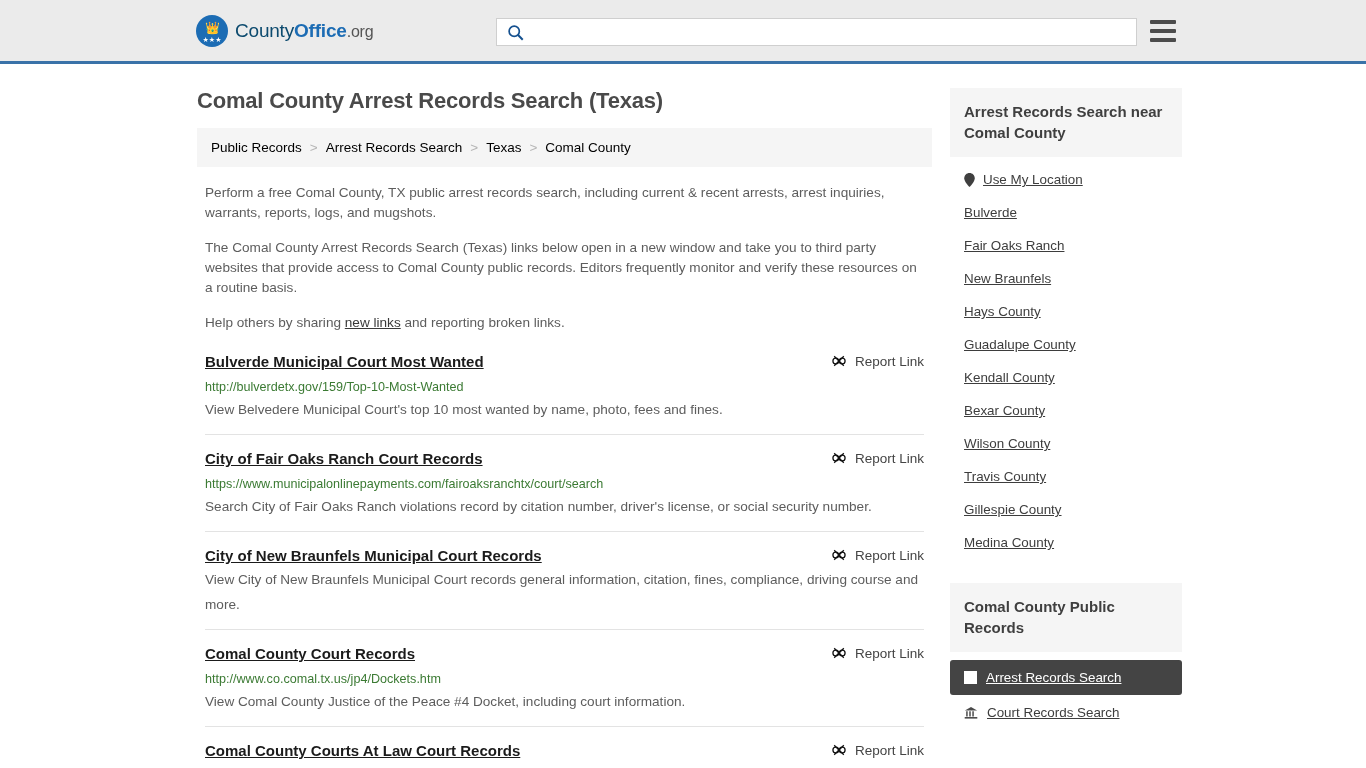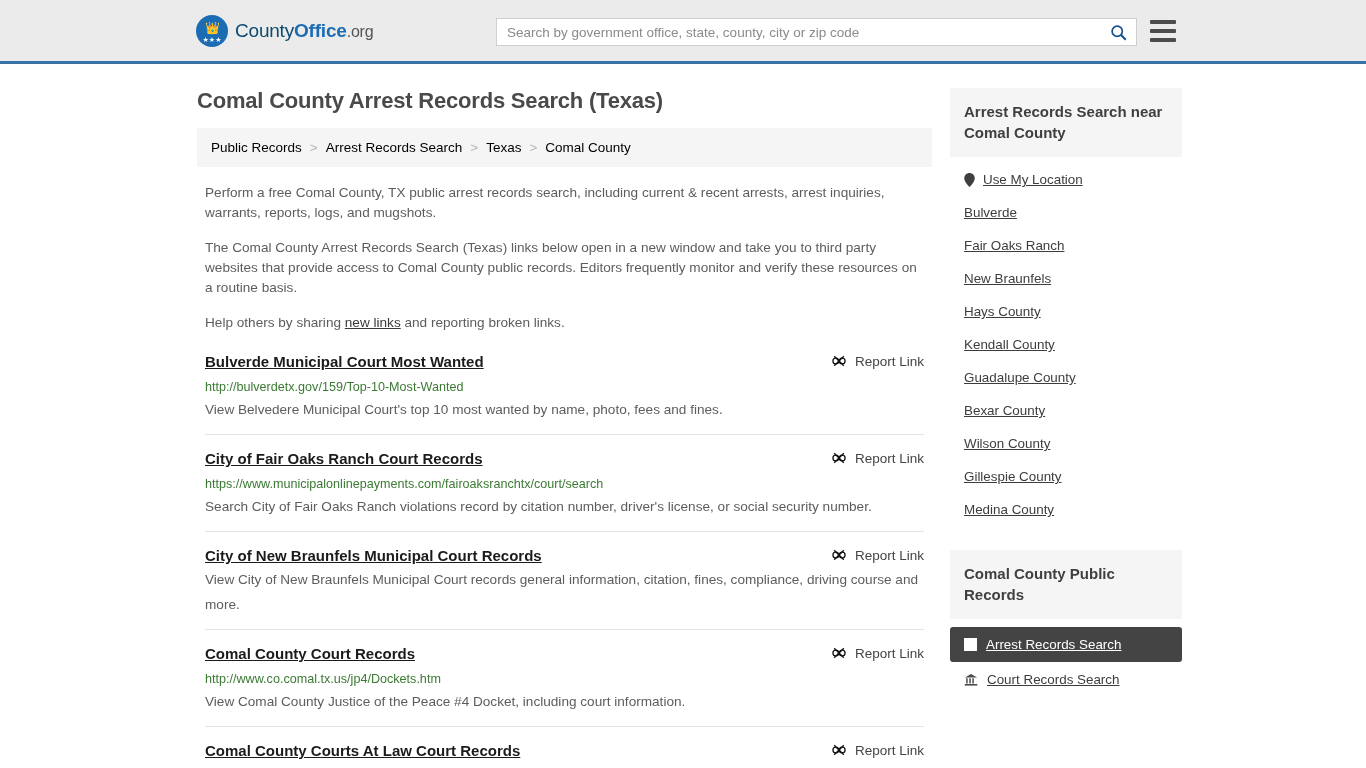--- a/index.html
+++ b/index.html
@@ -267,21 +267,20 @@
 <div class="site-header">
   <a class="brand" href="#">
     <span class="brand-mark">
       <span class="eagle">👑</span>
       <span class="stars">★★★</span>
     </span>
     <span class="brand-text"><span class="b-dark">County</span><span class="b-bold">Office</span><span class="b-org">.org</span></span>
   </a>
 
   <div class="search-wrap">
-    <input class="search-input" type="text" placeholder="Search by government office, state, county, city or zip code" style="">
     <button class="search-btn">
       <svg width="17" height="17" viewBox="0 0 20 20">
         <circle cx="8.5" cy="8.5" r="6" fill="none" stroke="#14508f" stroke-width="2"></circle>
         <line x1="13" y1="13" x2="18.5" y2="18.5" stroke="#14508f" stroke-width="2.4"></line>
       </svg>
     </button>
   </div>
 
   <div class="hamburger">
     <span></span>
@@ -411,30 +410,33 @@
         <div class="side-link-row">
           <a href="#">Fair Oaks Ranch</a>
         </div>
         <div class="side-link-row">
           <a href="#">New Braunfels</a>
         </div>
         <div class="side-link-row">
           <a href="#">Hays County</a>
         </div>
         <div class="side-link-row">
+          <a href="#">Guadalupe County</a>
+        </div>
+        <div class="side-link-row">
           <a href="#">Kendall County</a>
         </div>
         <div class="side-link-row">
-          <a href="#">Guadalupe County</a>
-        </div>
-        <div class="side-link-row">
           <a href="#">Bexar County</a>
         </div>
         <div class="side-link-row">
           <a href="#">Wilson County</a>
+        </div>
+        <div class="side-link-row">
+          <a href="#">Travis County</a>
         </div>
         <div class="side-link-row">
           <a href="#">Gillespie County</a>
         </div>
         <div class="side-link-row">
           <a href="#">Medina County</a>
         </div>
       </div>
 
       <div class="side-panel-head second">Comal County Public Records</div>

